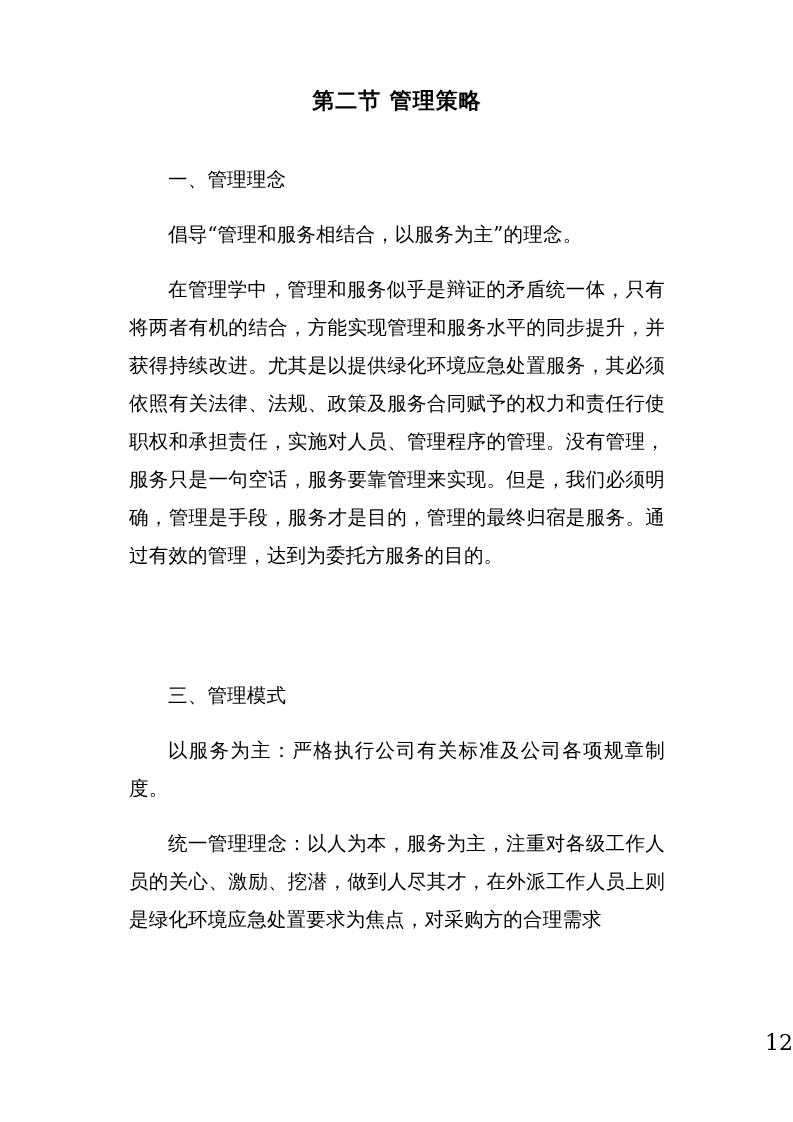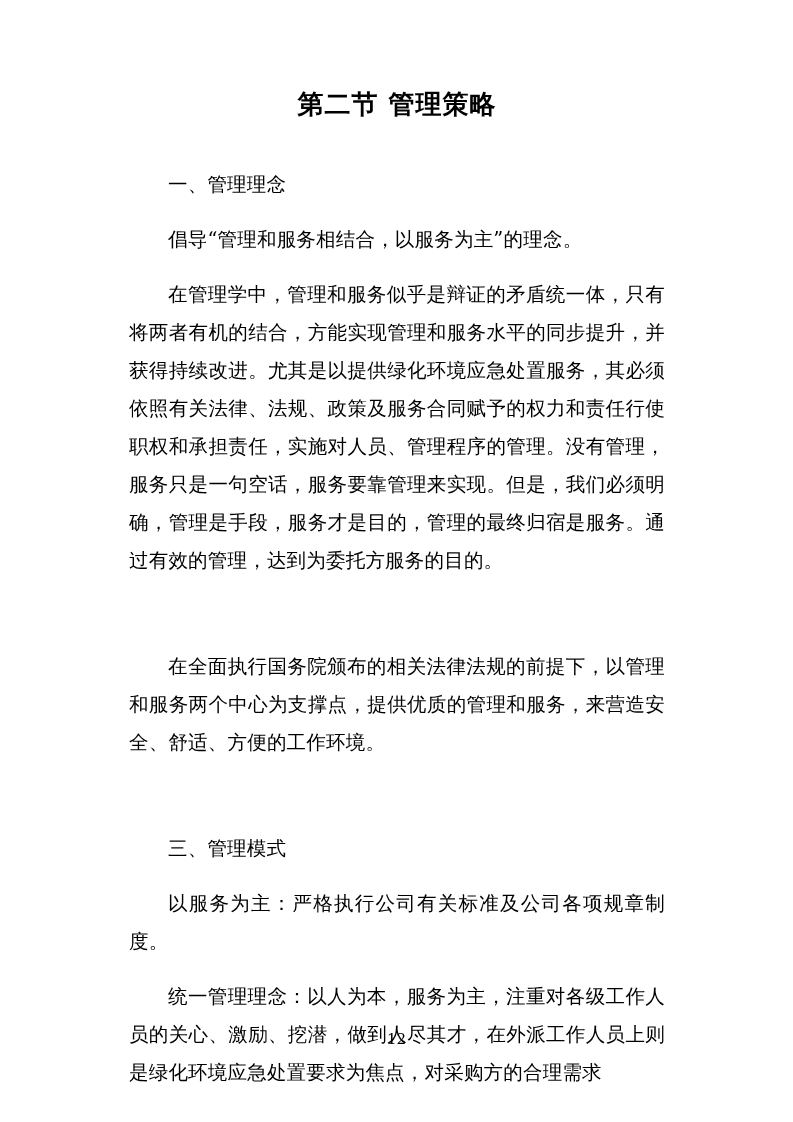--- a/index.html
+++ b/index.html
@@ -19,21 +19,21 @@
     color: #000000;
   }
   .content {
     position: absolute;
     left: 112px;
     top: 86px;
     width: 570px;
   }
   .doc-title {
     text-align: center;
-    font-size: 26px;
+    font-size: 22px;
     font-weight: bold;
     letter-spacing: 1px;
     margin: 0 0 44px 0;
     line-height: 1.4;
     font-family: "DejaVu Sans", "Liberation Sans", sans-serif;
   }
   .para {
     font-size: 19.5px;
     line-height: 38px;
     text-align: justify;
@@ -46,40 +46,39 @@
     text-indent: 39px;
   }
   .spacer-md {
     height: 34px;
   }
   .page-number {
     position: absolute;
     left: 0;
     right: 0;
     top: 1030px;
-    text-align: center;
-    font-size: 15px;
+    text-align: right;
+    font-size: 22px;
     font-family: "DejaVu Serif", "Liberation Serif", serif;
   }
 </style>
 </head>
 <body>
 
 <div class="page">
   <div class="content">
 
     <h1 class="doc-title">第二节 管理策略</h1>
 
     <p class="para heading">一、管理理念</p>
     <p class="para">倡导“管理和服务相结合，以服务为主”的理念。</p>
     <p class="para">在管理学中，管理和服务似乎是辩证的矛盾统一体，只有将两者有机的结合，方能实现管理和服务水平的同步提升，并获得持续改进。尤其是以提供绿化环境应急处置服务，其必须依照有关法律、法规、政策及服务合同赋予的权力和责任行使职权和承担责任，实施对人员、管理程序的管理。没有管理，服务只是一句空话，服务要靠管理来实现。但是，我们必须明确，管理是手段，服务才是目的，管理的最终归宿是服务。通过有效的管理，达到为委托方服务的目的。</p>
 
     <div class="spacer-md"></div>
 
-    <p class="para">在全面执行国务院颁布的相关法律法规的前提下，以管理和服务两个中心为支撑点，提供优质的管理和服务，来营造安全、舒适、方便的工作环境。</p>
 
     <div class="spacer-md"></div>
 
     <p class="para heading">三、管理模式</p>
     <p class="para">以服务为主：严格执行公司有关标准及公司各项规章制度。</p>
     <p class="para">统一管理理念：以人为本，服务为主，注重对各级工作人员的关心、激励、挖潜，做到人尽其才，在外派工作人员上则是绿化环境应急处置要求为焦点，对采购方的合理需求</p>
 
   </div>
 
   <div class="page-number">12</div>

